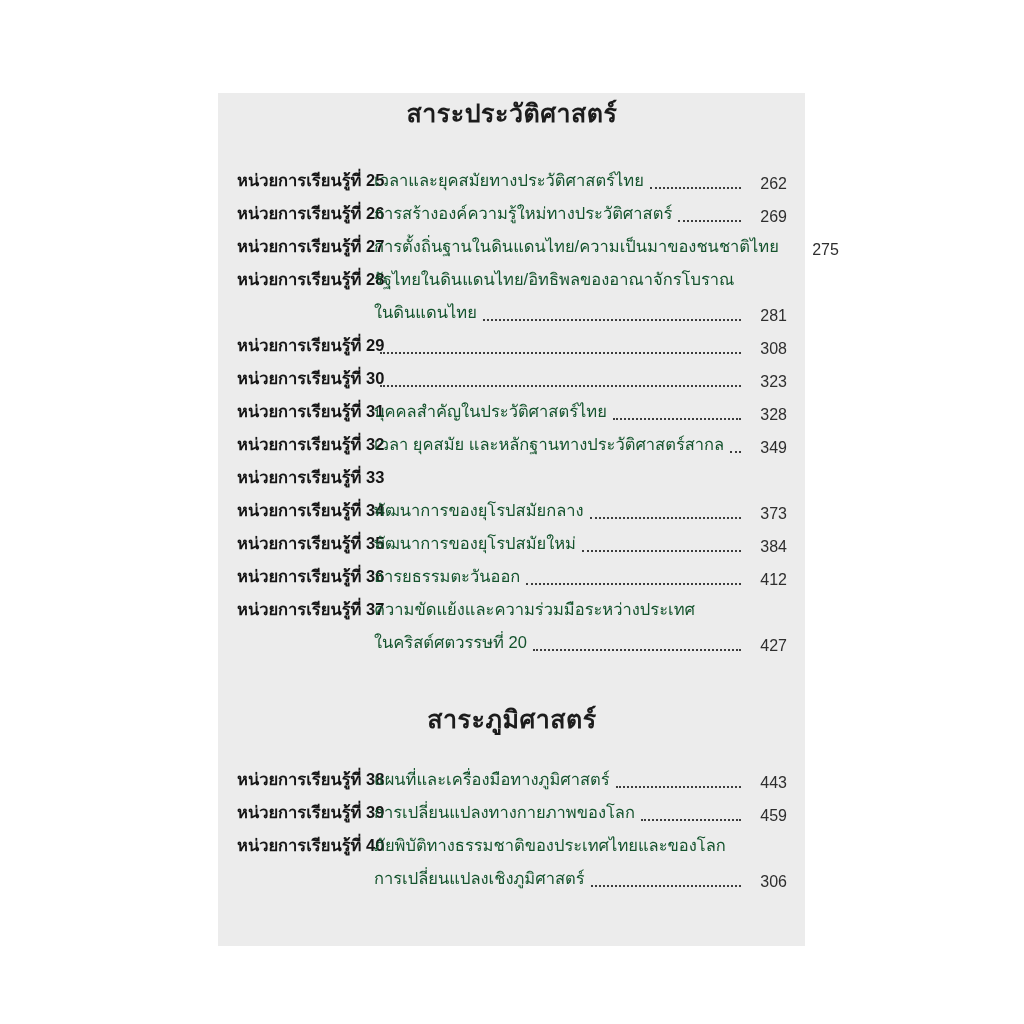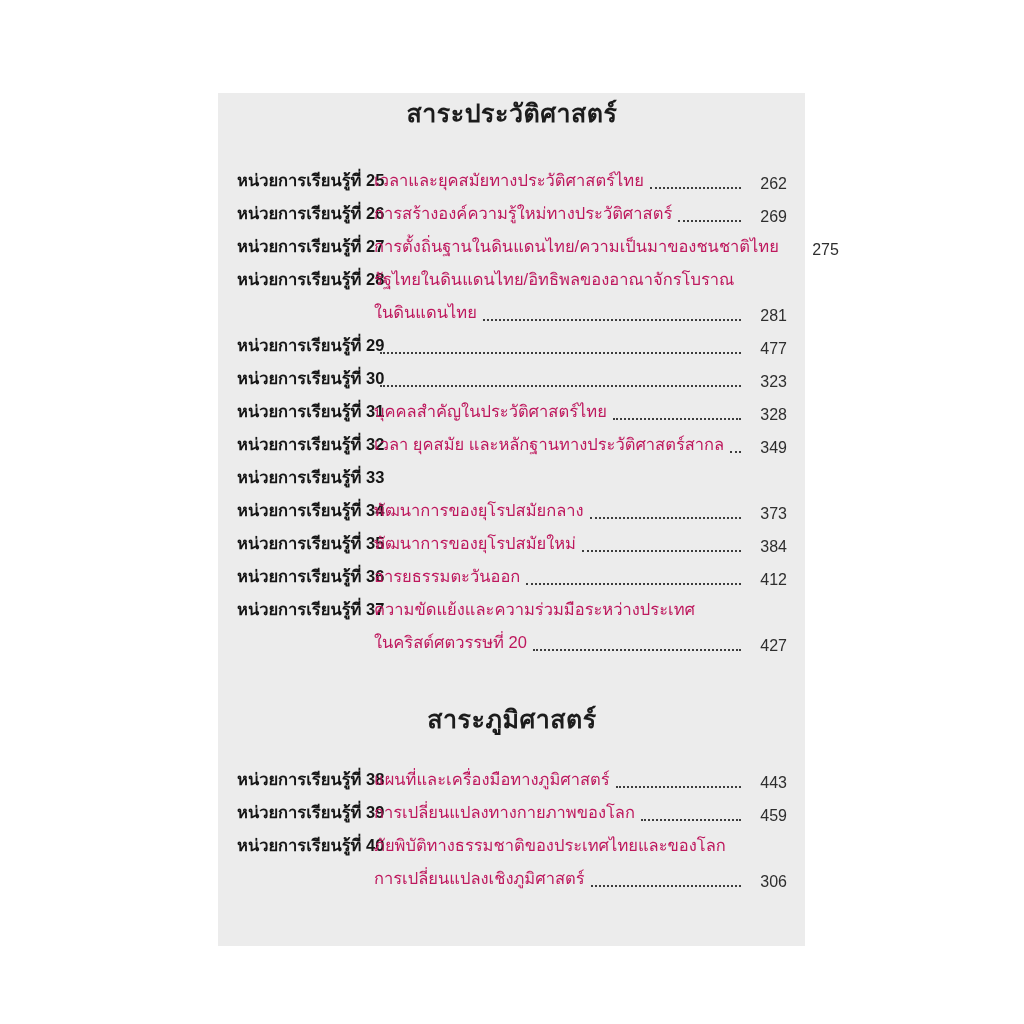--- a/index.html
+++ b/index.html
@@ -58,21 +58,21 @@
   .lines { flex: 1; min-width: 0; }
   .line {
     display: flex;
     align-items: flex-end;
     height: 33px;
     box-sizing: border-box;
     padding-bottom: 6px;
   }
   .ttl {
     font-size: 16.5px;
-    color: #be185d;
+    color: #14532d;
     white-space: nowrap;
   }
   .dots {
     flex: 1;
     border-bottom: 2px dotted #3d3d3d;
     margin: 0 6px 4px 6px;
     min-width: 8px;
   }
   .dots.hidden { border-bottom: none; }
   .pg {
@@ -140,21 +140,21 @@
     <span class="pg">281</span>
   </div>
 </div>
   </div>
 
   <div class="entry">
     <div class="unit">หน่วยการเรียนรู้ที่ 29</div>
     <div class="lines">
   <div class="line">
     <span class="dots"></span>
-    <span class="pg">477</span>
+    <span class="pg">308</span>
   </div>
 </div>
   </div>
 
   <div class="entry">
     <div class="unit">หน่วยการเรียนรู้ที่ 30</div>
     <div class="lines">
   <div class="line">
     <span class="dots"></span>
     <span class="pg">323</span>

